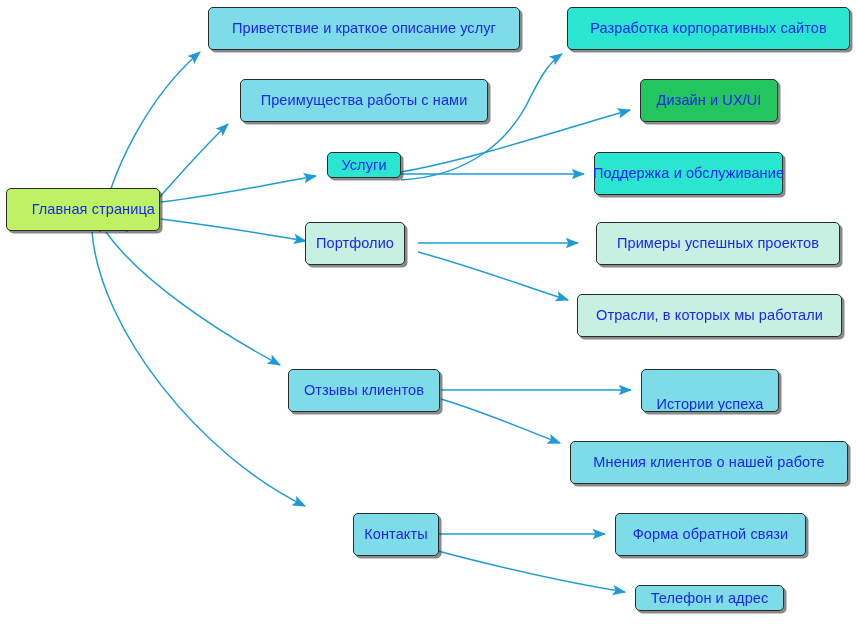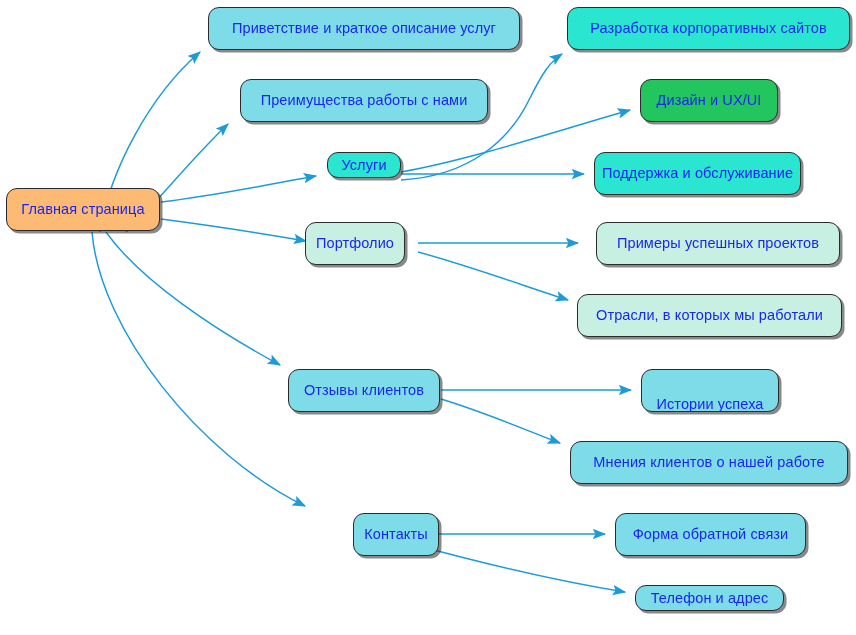--- a/index.html
+++ b/index.html
@@ -21,21 +21,21 @@
     left: 0;
     top: 0;
     width: 856px;
     height: 635px;
     pointer-events: none;
   }
   .node {
     position: absolute;
     box-sizing: border-box;
     border: 1.6px solid #2b2b2b;
-    border-radius: 11px;
+    border-radius: 5px;
     display: flex;
     align-items: center;
     justify-content: center;
     color: #1a26ef;
     font-size: 14.5px;
     line-height: 1;
     white-space: nowrap;
     box-shadow: 2.5px 2.5px 0 rgba(40,40,40,0.55);
     letter-spacing: 0.1px;
   }
@@ -68,21 +68,21 @@
         <path d="M 418 243 L 578 243" fill="none" stroke="#1e9bd7" stroke-width="1.5" marker-end="url(#arrow)"></path>
         <path d="M 418 252 C 470 266, 530 288, 568 300" fill="none" stroke="#1e9bd7" stroke-width="1.5" marker-end="url(#arrow)"></path>
         <path d="M 441 390 L 631 390" fill="none" stroke="#1e9bd7" stroke-width="1.5" marker-end="url(#arrow)"></path>
         <path d="M 441 399 C 490 414, 530 432, 560 443" fill="none" stroke="#1e9bd7" stroke-width="1.5" marker-end="url(#arrow)"></path>
         <path d="M 408 534 L 605 534" fill="none" stroke="#1e9bd7" stroke-width="1.5" marker-end="url(#arrow)"></path>
         <path d="M 408 543 C 470 560, 550 580, 625 592" fill="none" stroke="#1e9bd7" stroke-width="1.5" marker-end="url(#arrow)"></path>
       </g>
   </svg>
 
   <div id="nodes-group">
-      <div class="node" style="left: 6px; top: 188px; width: 154px; height: 43px; background: #fdba74;">
+      <div class="node" style="left: 6px; top: 188px; width: 154px; height: 43px; background: #bef264; justify-content: flex-end;">
         <span>Главная страница</span>
       </div>
       <div class="node" style="left: 208px; top: 7px; width: 312px; height: 43px; background: rgb(126, 220, 233);">
         <span>Приветствие и краткое описание услуг</span>
       </div>
       <div class="node" style="left: 240px; top: 79px; width: 248px; height: 43px; background: rgb(126, 220, 233); align-items: center;">
         <span>Преимущества работы с нами</span>
       </div>
       <div class="node" style="left: 327px; top: 152px; width: 74px; height: 26px; background: rgb(42, 229, 207);">
         <span>Услуги</span>
@@ -95,21 +95,21 @@
       </div>
       <div class="node" style="left: 321px; top: 513px; width: 86px; height: 43px; background: rgb(126, 220, 233); margin-left: 32px;">
         <span>Контакты</span>
       </div>
       <div class="node" style="left: 567px; top: 7px; width: 283px; height: 43px; background: rgb(42, 229, 207);">
         <span>Разработка корпоративных сайтов</span>
       </div>
       <div class="node" style="left: 640px; top: 79px; width: 138px; height: 43px; background: #22c55e;">
         <span>Дизайн и UX/UI</span>
       </div>
-      <div class="node" style="left: 594px; top: 152px; width: 207px; height: 43px; background: rgb(42, 229, 207);">
+      <div class="node" style="left: 594px; top: 152px; width: 189px; height: 43px; background: rgb(42, 229, 207);">
         <span>Поддержка и обслуживание</span>
       </div>
       <div class="node" style="left: 596px; top: 222px; width: 244px; height: 43px; background: rgb(199, 239, 226);">
         <span>Примеры успешных проектов</span>
       </div>
       <div class="node" style="left: 577px; top: 294px; width: 265px; height: 43px; background: rgb(199, 239, 226);">
         <span>Отрасли, в которых мы работали</span>
       </div>
       <div class="node" style="left: 641px; top: 369px; width: 138px; height: 43px; background: rgb(126, 220, 233); align-items: flex-end;">
         <span>Истории успеха</span>

